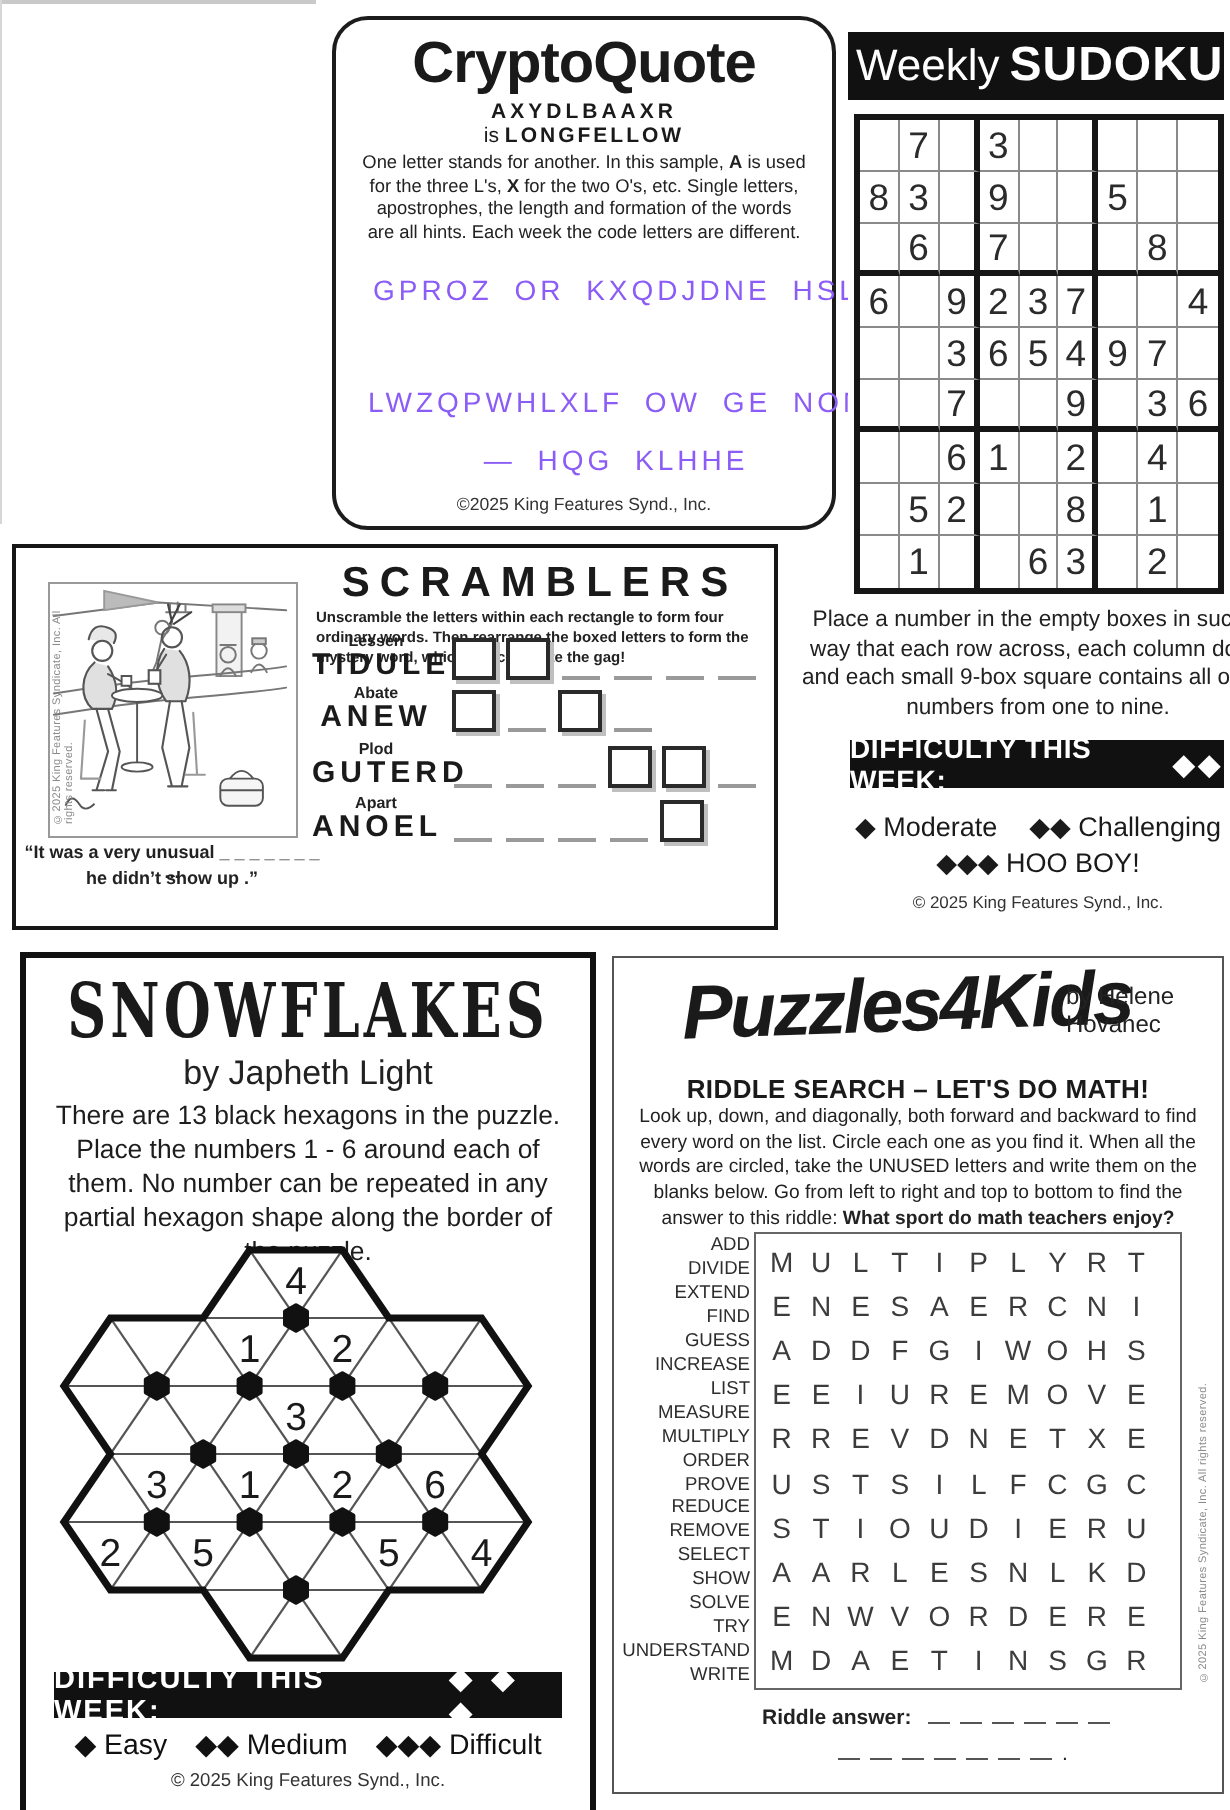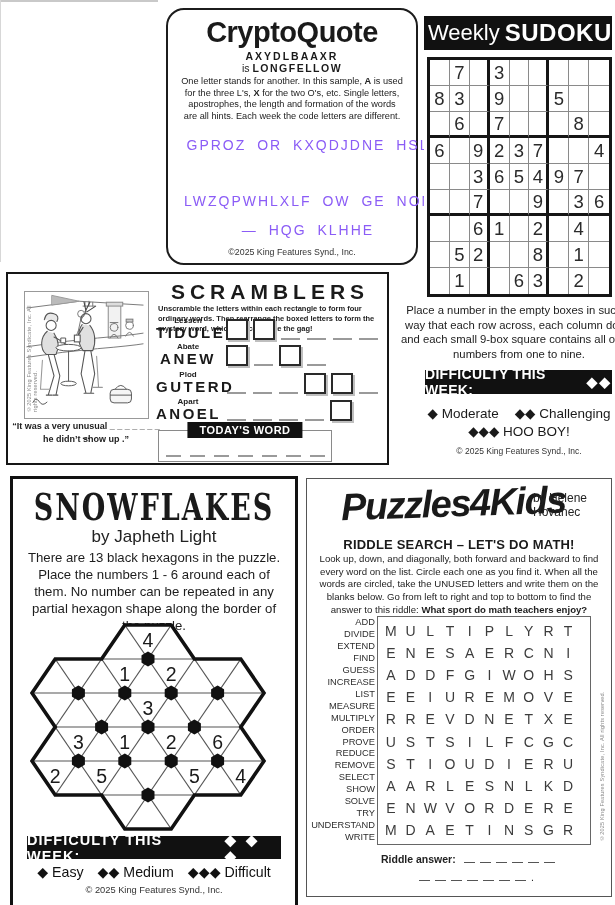--- a/index.html
+++ b/index.html
@@ -323,32 +323,20 @@
         </div>
       <div class="scr-cells">
           <div class="scr-blank"></div>
           <div class="scr-blank"></div>
           <div class="scr-blank"></div>
           <div class="scr-blank"></div>
           <div class="scr-box"></div>
         </div>
     </div>
 
-    <div class="abs" id="todays-box">
-      <div id="todays-badge">TODAY'S WORD</div>
-      <div id="todays-blanks">
-          <span class="tw-blank"></span>
-          <span class="tw-blank"></span>
-          <span class="tw-blank"></span>
-          <span class="tw-blank"></span>
-          <span class="tw-blank"></span>
-          <span class="tw-blank"></span>
-          <span class="tw-blank"></span>
-        </div>
-    </div>
   </div>
 
   <div class="panel" id="snowflakes">
     <div class="abs ctr sf-title">SNOWFLAKES</div>
     <div class="abs ctr byline">by Japheth Light</div>
     <div class="abs ctr instr">There are 13 black hexagons in the puzzle.  Place the numbers 1 - 6 around each of them. No number can be repeated in any partial hexagon shape along the border of the puzzle.</div>
     <div class="abs" id="snowflake-svg-wrap">
       <svg id="snowflake-svg" viewBox="0 0 282 222" width="282" height="222">
           <clipPath id="sfclip">
             <polygon points="111.8,12.0 158.2,12.0 181.4,46.0 227.8,46.0 251.0,80.0 227.8,114.0 251.0,148.0 227.8,182.0 181.4,182.0 158.2,216.0 111.8,216.0 88.6,182.0 42.2,182.0 19.0,148.0 42.2,114.0 19.0,80.0 42.2,46.0 88.6,46.0"></polygon>

